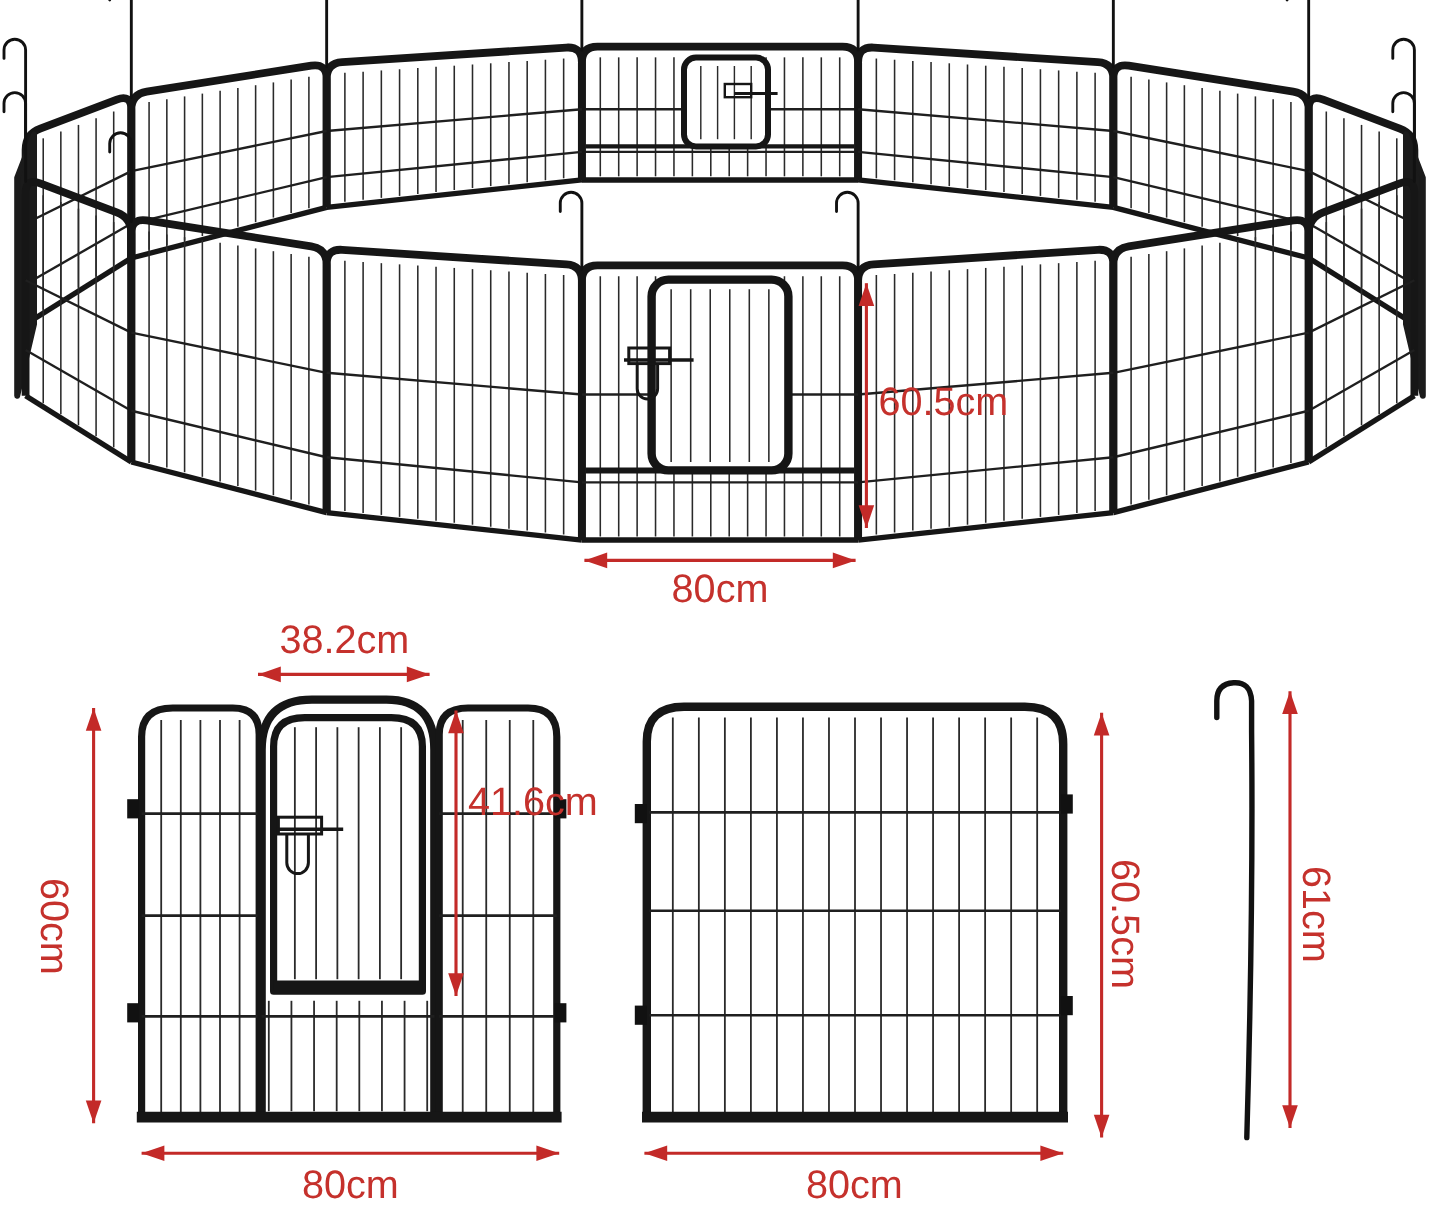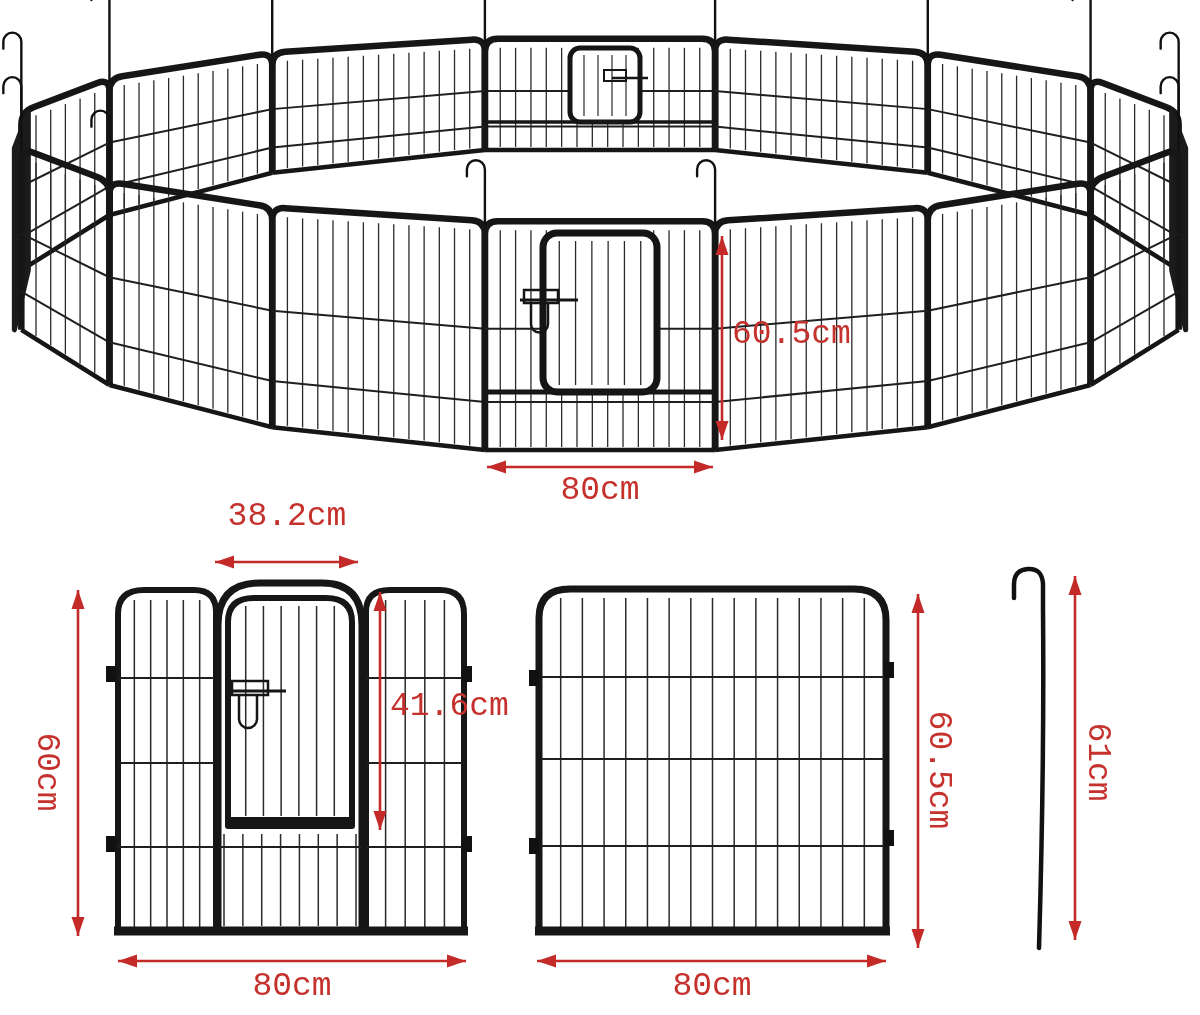--- a/index.html
+++ b/index.html
@@ -1,21 +1,21 @@
 <!DOCTYPE html>
 <html><head>
 <meta charset="utf-8">
 <style>
   html,body{margin:0;padding:0;background:#ffffff;}
   .stage{
     position:relative;
     width:1200px;height:1015px;
     background:#ffffff;
     overflow:hidden;
-    font-family:Liberation Mono, monospace;
+    font-family:Liberation Sans, sans-serif;
   }
   svg{position:absolute;left:0;top:0;}
   .dim{
     position:absolute;
     font-size:33px;
     line-height:1;
     color:#c5312c;
     white-space:nowrap;
     user-select:none;
   }
@@ -362,22 +362,22 @@
         <path d="M0,0 L-19,6.5 L-19,-6.5 Z" transform="translate(537,961) rotate(180)" fill="#c32a28"></path>
         <line x1="1075" y1="576" x2="1075" y2="940" stroke="#c32a28" stroke-width="2.6"></line>
         <path d="M0,0 L-19,6.5 L-19,-6.5 Z" transform="translate(1075,940) rotate(90)" fill="#c32a28"></path>
         <path d="M0,0 L-19,6.5 L-19,-6.5 Z" transform="translate(1075,576) rotate(270)" fill="#c32a28"></path>
       </g>
     </svg>
 
   <div class="dim" style="left:732px;top:318px;">60.5cm</div>
   <div class="dim center" style="left:600px;top:474px;">80cm</div>
 
-  <div class="dim center" style="left:287px;top:500px;">38.2cm</div>
-  <div class="dim" style="left:390px;top:690px;">41.6cm</div>
+  <div class="dim center" style="left:287px;top:516px;">38.2cm</div>
+  <div class="dim" style="left:390px;top:651px;">41.6cm</div>
   <div class="dim vert" style="left:46px;top:772px;">60cm</div>
   <div class="dim center" style="left:292px;top:970px;">80cm</div>
 
   <div class="dim vert" style="left:938px;top:770px;">60.5cm</div>
   <div class="dim center" style="left:712px;top:970px;">80cm</div>
 
   <div class="dim vert" style="left:1097px;top:762px;">61cm</div>
 </div>
 
 </body></html>

